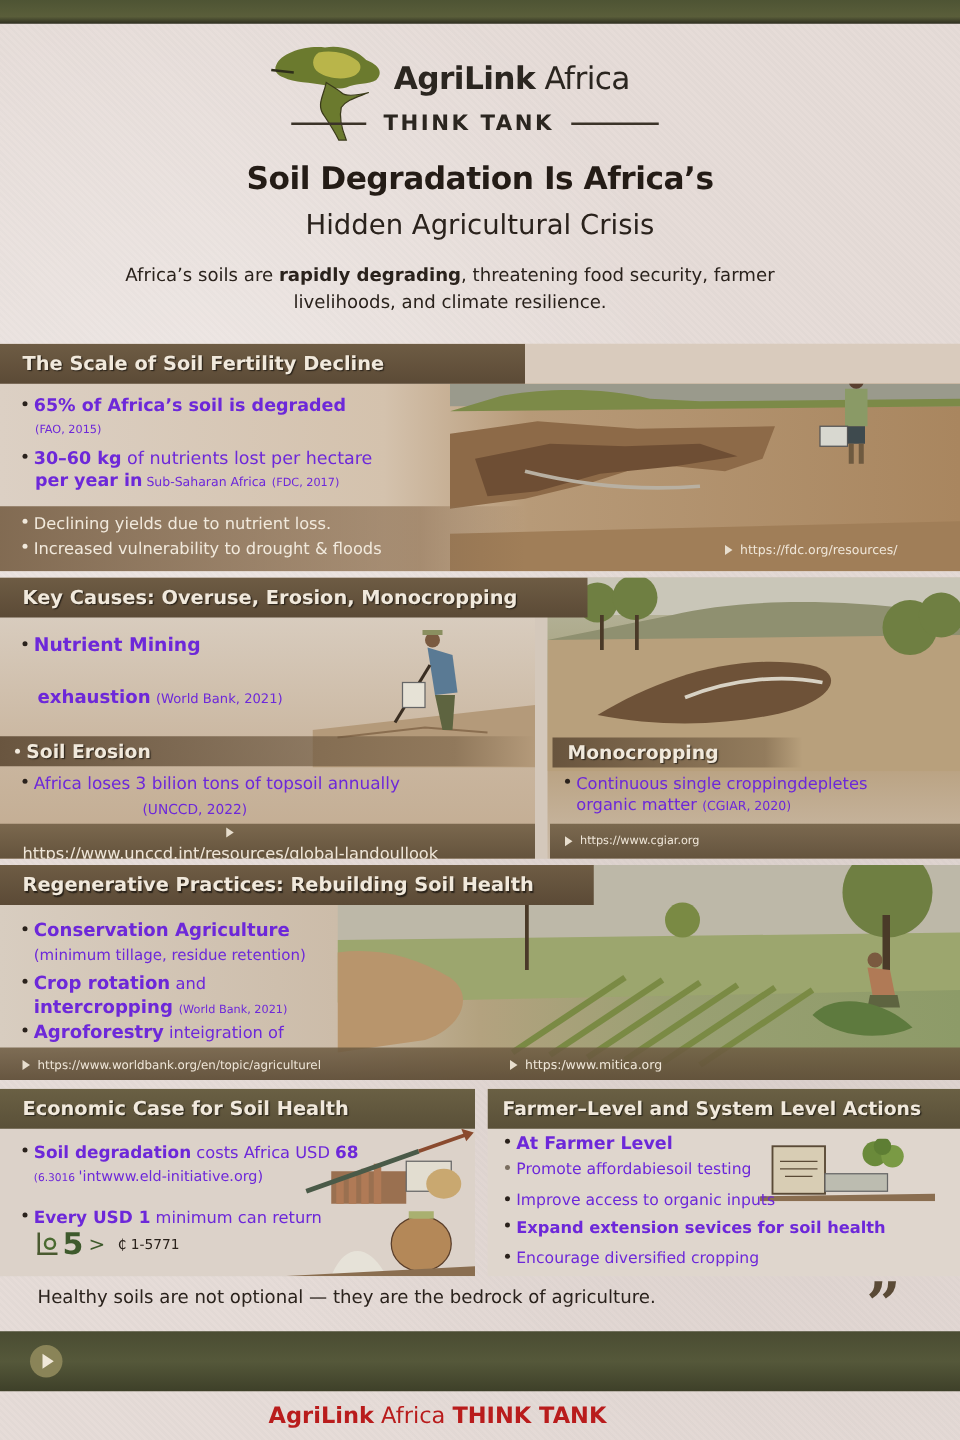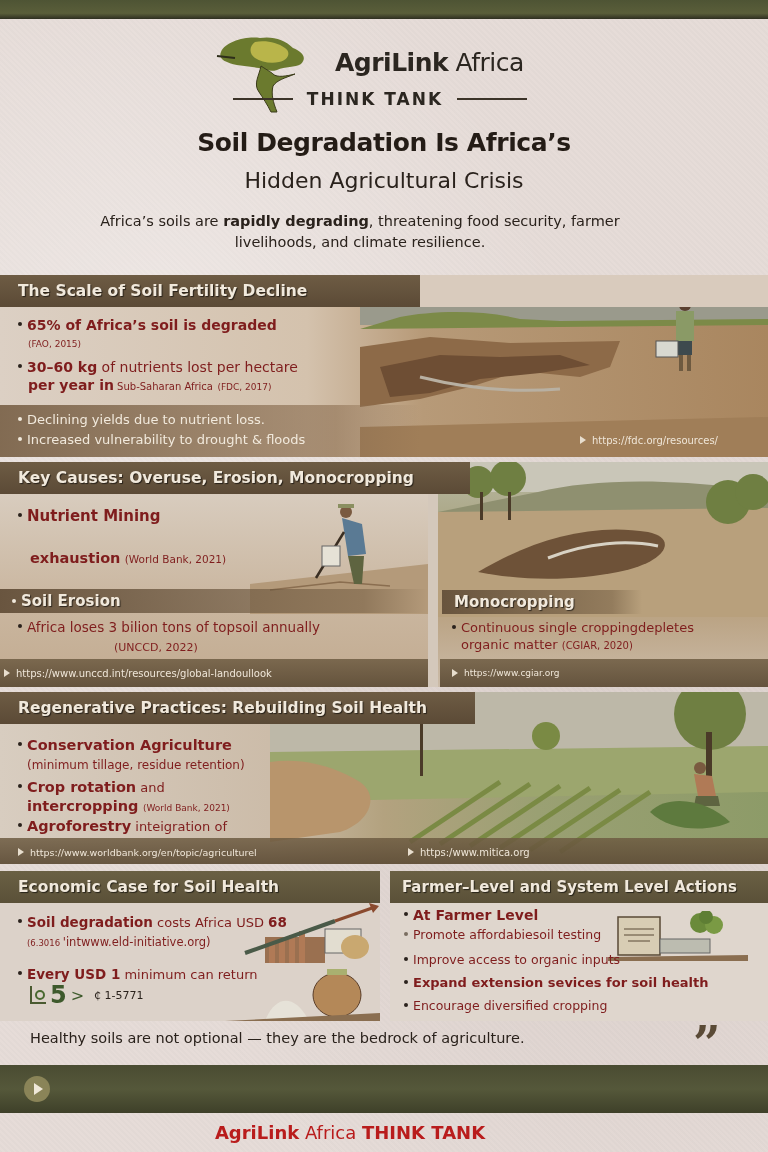--- a/index.html
+++ b/index.html
@@ -16,21 +16,21 @@
   }
   .top-band {
     position: absolute; left: 0; top: 0; width: 768px; height: 19px;
     background: linear-gradient(180deg, #4e5434, #5a5e3a 70%, #2e2e20);
   }
   
   .header { position: absolute; left: 0; top: 28px; width: 768px; height: 90px; }
   .logo-tree { position: absolute; left: 215px; top: 4px; width: 100px; height: 82px; }
   .brand {
     position: absolute; left: 315px; top: 20px;
-    font-family: "DejaVu Sans", sans-serif; font-size: 25px; color: #2b2620; letter-spacing: -0.5px; margin-left: 20px;
+    font-family: "DejaVu Sans", sans-serif; font-size: 25px; color: #2b2620; letter-spacing: -0.5px;
   }
   .brand b { font-weight: bold; }
   .brand span.light { font-weight: normal; }
   .think-row {
     position: absolute; left: 200px; top: 60px; width: 350px; height: 22px;
     display: flex; align-items: center; justify-content: center; gap: 14px;
   }
   .think-row .line { flex: 1; height: 2px; background: #3b3328; }
   .think-row .line.l { max-width: 60px; margin-left: 10px; }
   .think-row .line.r { max-width: 70px; }
@@ -53,21 +53,21 @@
   .panel { position: absolute; overflow: hidden; }
   .section-header {
     position: absolute; left: 0; top: 0; height: 32px; padding: 0 18px;
     display: flex; align-items: center;
     background: linear-gradient(180deg, #6e5c44, #5b4a36);
     color: #f1e9dc; font-weight: bold; font-size: 15.5px;
     text-shadow: 1px 1px 1px rgba(0,0,0,0.6);
     white-space: nowrap;
   }
   .illus { position: absolute; }
-  .bullet { position: absolute; font-size: 13px; line-height: 17px; color: #7f1d1d; }
+  .bullet { position: absolute; font-size: 13px; line-height: 17px; color: #6d28d9; }
   .bullet .dot { display: inline-block; width: 4px; height: 4px; border-radius: 50%; background: #2a221c; margin-right: 5px; vertical-align: middle; position: relative; top: -2px; }
   .bullet b { font-weight: bold; }
   .cite { font-size: 9px; }
   .url-strip {
     position: absolute; height: 22px; display: flex; align-items: center; gap: 6px;
     font-size: 10px; color: #efe6d8;
   }
   .url-strip .tri { width: 0; height: 0; border-left: 6px solid #e8dece; border-top: 4px solid transparent; border-bottom: 4px solid transparent; }
 
   
@@ -235,21 +235,21 @@
 
   <div class="sub-header" style="left:0;top:127px;width:428px;">
     <span class="dot" style="display:inline-block;width:4px;height:4px;border-radius:50%;background:#f1e9dc;margin-right:5px;"></span>
       <span>Soil Erosion</span>
   </div>
   <div class="bullet" style="left:18px;top:157px;font-size:13.5px;">
     <span class="dot"></span><span>Africa loses 3 bilion tons of topsoil annually</span>
   </div>
   <div class="bullet" style="left:114px;top:177px;font-size:11px;">(UNCCD, 2022)</div>
   <div class="bottom-strip" style="left:0;top:197px;width:428px;"></div>
-  <div class="url-strip" style="left:4px;top:200px;font-size:10px;">
+  <div class="url-strip" style="left:18px;top:200px;font-size:13px;flex-direction:column;">
     <span class="tri"></span>
     <span>https://www.unccd.int/resources/global-landoullook</span>
   </div>
 
   <div class="sub-header" style="left:442px;top:128px;width:200px;">Monocropping</div>
   <div class="bullet" style="left:452px;top:157px;font-size:13px;line-height:17px;">
     <span class="dot"></span><span>Continuous single croppingdepletes</span><br>
     <span style="margin-left:9px;">organic matter</span> <span style="font-size:10px;">(CGIAR, 2020)</span>
   </div>
   <div class="bottom-strip" style="left:440px;top:197px;width:328px;"></div>

